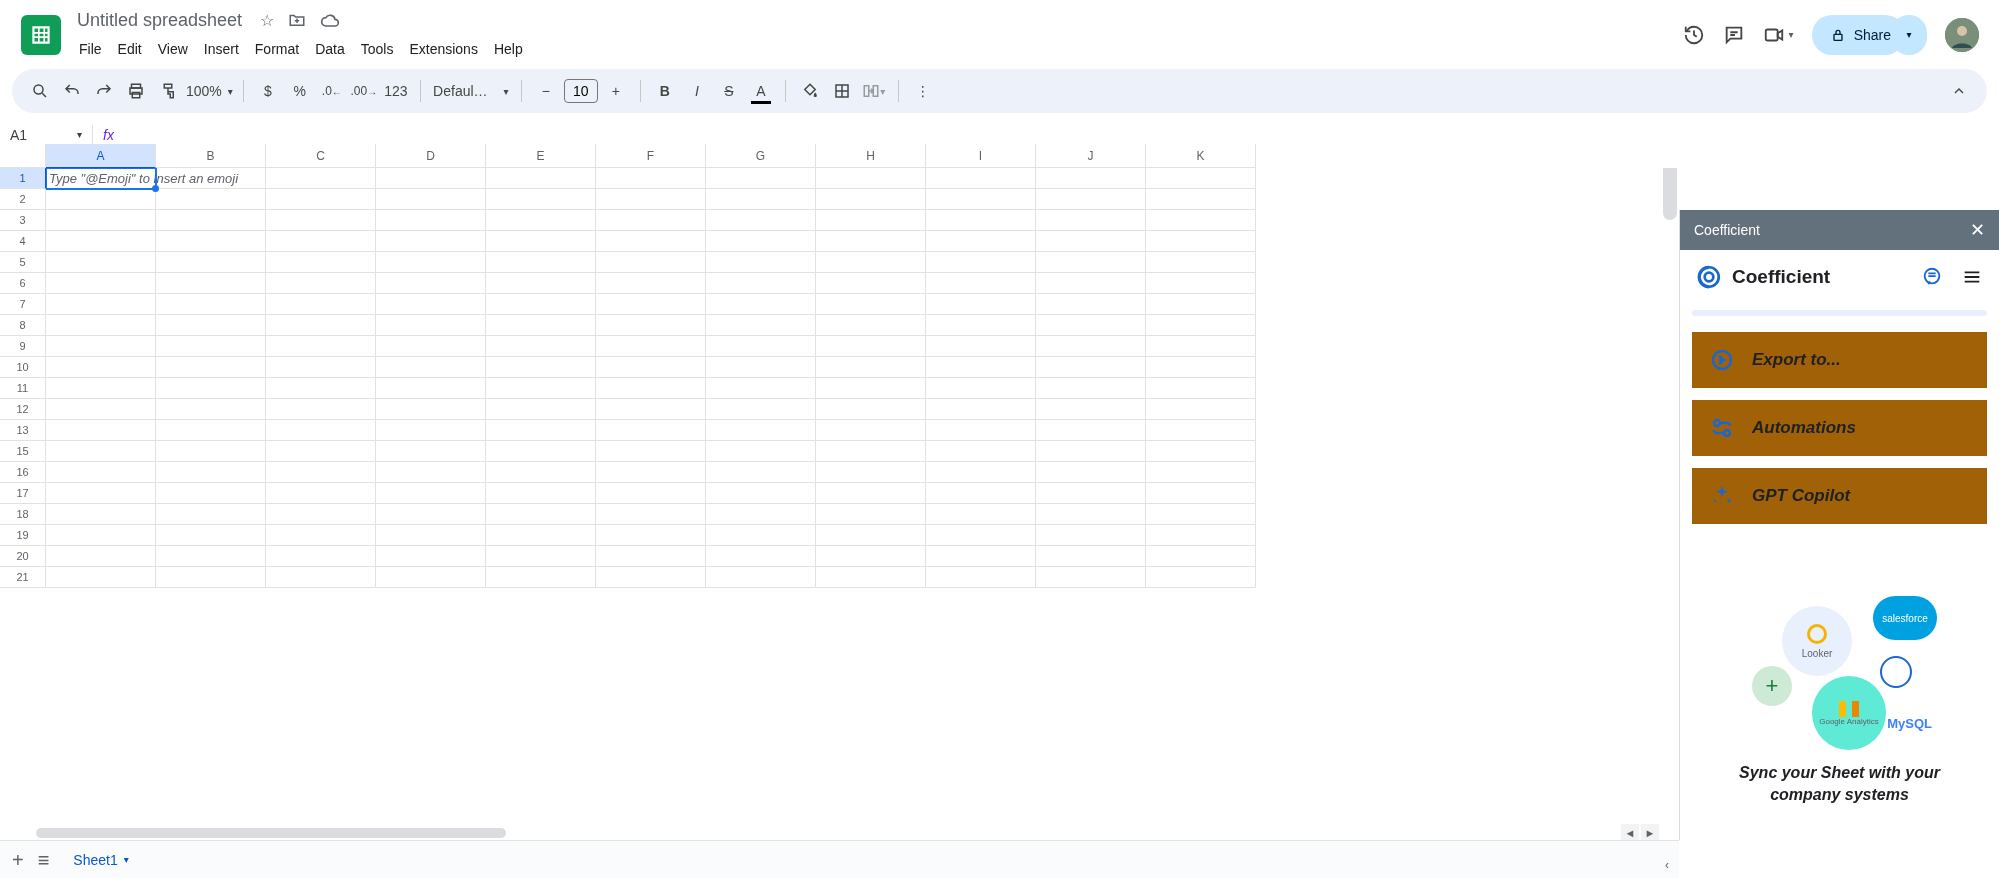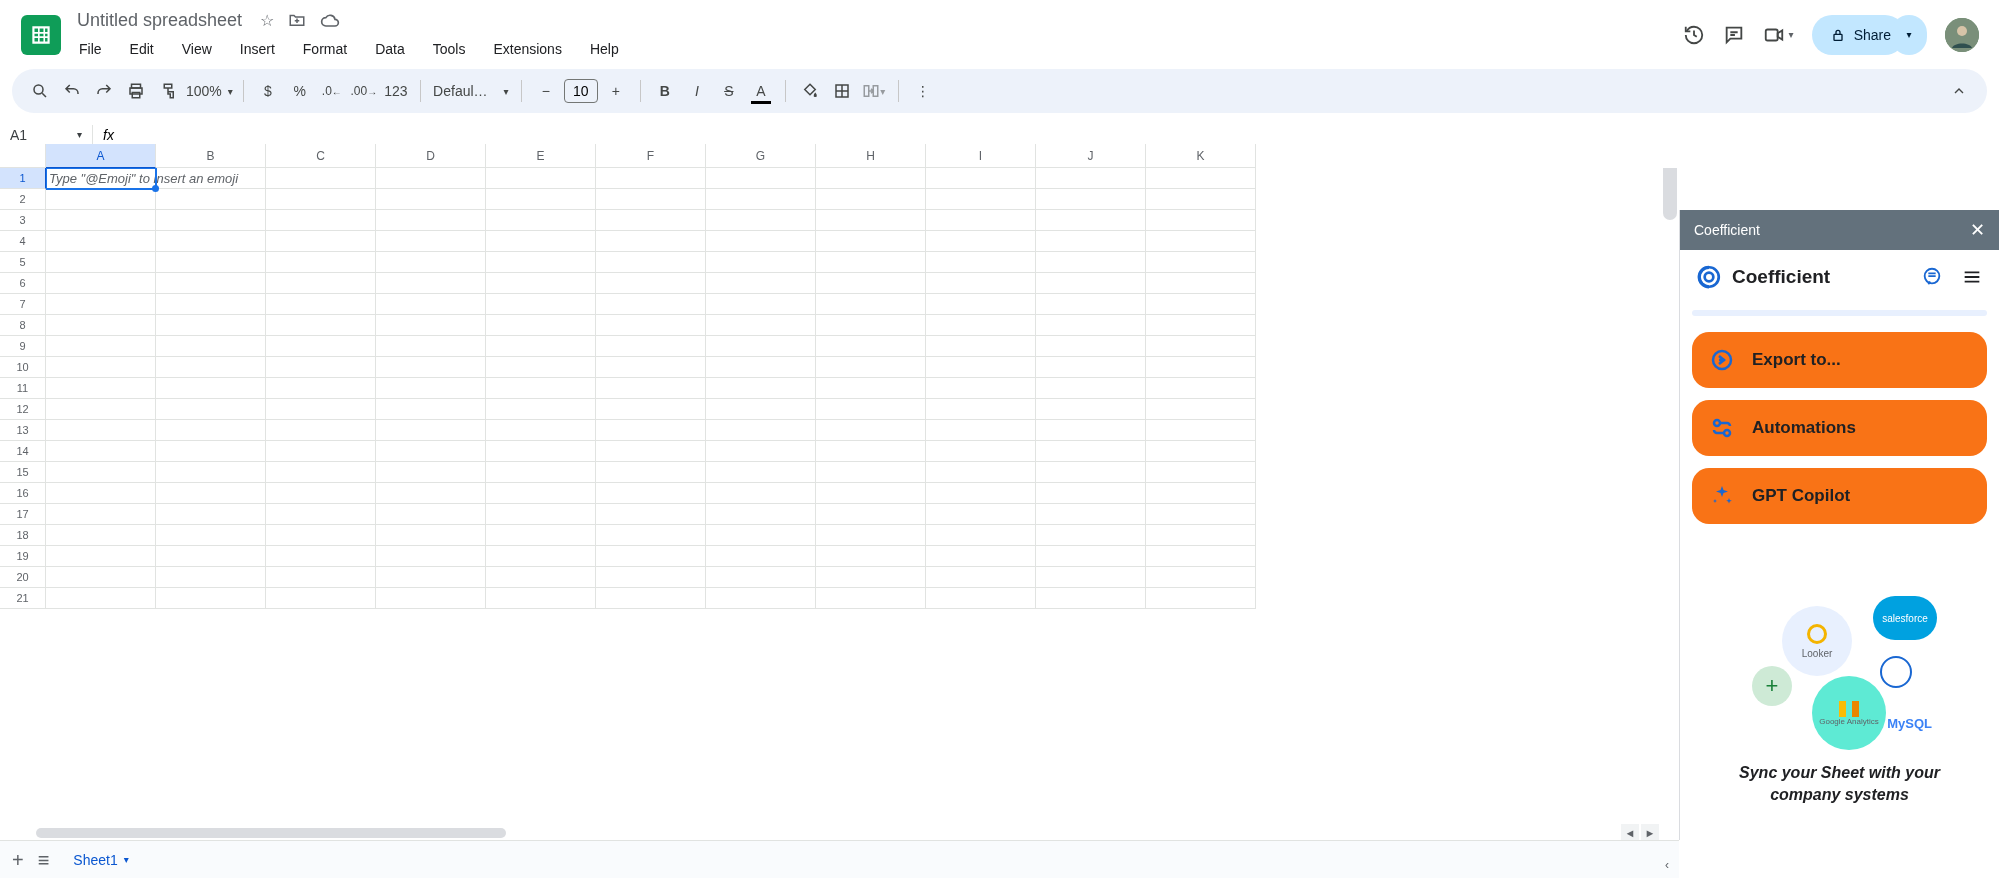--- a/index.html
+++ b/index.html
@@ -7,21 +7,21 @@
 
 
 .titlebar { display:flex; align-items:center; padding:8px 12px 0 21px; gap:10px; }
 .app-icon { width:40px; height:40px; background:#0f9d58; border-radius:6px; display:flex; align-items:center;justify-content:center; }
 .app-icon svg { width:26px;height:26px; }
 .doc-block { display:flex; flex-direction:column; flex:1; }
 .doc-row1 { display:flex; align-items:center; gap:12px; }
 .doc-title { font-size:18px; color:#5f6368; padding:2px 6px; border-radius:4px;}
 .title-icons { display:flex; gap:14px; color:#5f6368; }
 .title-icons span{cursor:pointer;}
-.menubar { display:flex; gap:12px; margin-top:4px;}
+.menubar { display:flex; gap:0; margin-top:4px;}
 .menubar span{ font-size:14px; color:#202124; padding:4px 8px; border-radius:4px; cursor:pointer;}
 
 .right-tools{display:flex;align-items:center;gap:18px;margin-left:auto;padding-right:8px;}
 .rt-icon{color:#5f6368;cursor:pointer;display:flex;align-items:center;gap:4px;}
 .share-btn{display:flex;align-items:center;gap:8px;background:#c2e7ff;border-radius:40px;padding:10px 14px 10px 18px;cursor:pointer;}
 .share-btn .lock{width:16px;height:16px;}
 .share-drop{background:#c2e7ff;border-radius:40px;width:36px;height:40px;display:flex;align-items:center;justify-content:center;margin-left:-14px;cursor:pointer;}
 .avatar{width:34px;height:34px;border-radius:50%;background:#6b8e6b;display:flex;align-items:center;justify-content:center;color:#fff;font-size:14px;}
 
 
@@ -33,21 +33,21 @@
 .font-sel{display:flex;gap:16px;min-width:80px;}
 .size-box{border:1px solid #747775;border-radius:4px;width:34px;height:24px;text-align:center;font-size:14px;display:flex;align-items:center;justify-content:center;}
 .text-color{position:relative;}
 .text-color::after{content:"";position:absolute;bottom:1px;left:4px;right:4px;height:3px;background:#000;}
 .collapse-arrow{margin-left:auto;}
 
 
 .fxbar{display:flex;align-items:center;height:28px;border-bottom:1px solid #e1e3e1;}
 .namebox{width:92px;display:flex;align-items:center;justify-content:space-between;padding:0 10px;font-size:14px;color:#3c4043;}
 .namebox-sep{width:1px;height:20px;background:#e1e3e1;}
-.fx{color:#000000;font-style:italic;padding:0 10px;font-size:14px;}
+.fx{color:#6d28d9;font-style:italic;padding:0 10px;font-size:14px;}
 .fxinput{flex:1;border:none;outline:none;font-size:14px;padding:0 4px;}
 
 
 .sheet-area{position:absolute;top:144px;left:0;right:0;bottom:38px;display:flex;}
 .grid-wrap{flex:1;overflow:auto;position:relative;}
 .colhdr{display:flex;position:sticky;top:0;background:#fff;z-index:2;}
 .corner{width:46px;height:24px;border-right:1px solid #e1e3e1;border-bottom:1px solid #e1e3e1;background:#fff;position:sticky;left:0;z-index:3;}
 .ch{width:110px;height:24px;border-right:1px solid #e1e3e1;border-bottom:1px solid #e1e3e1;line-height:24px;text-align:center;font-size:12px;color:#5f6368;}
 .ch.sel{background:#d3e3fd;color:#0b57d0;border-bottom:1px solid #0b57d0;position:relative;}
 .row{display:flex;}
@@ -75,21 +75,21 @@
 
 .sidebar{position:absolute;top:66px;right:0;bottom:0;width:320px;background:#fff;border-left:1px solid #dadce0;display:flex;flex-direction:column;}
 .sb-titlebar{background:#63717c;color:#fff;height:40px;display:flex;align-items:center;justify-content:space-between;padding:0 14px;font-size:14px;}
 .sb-close{cursor:pointer;font-size:18px;}
 .sb-header{display:flex;align-items:center;gap:10px;padding:14px 16px;}
 .coef-logo{width:26px;height:26px;color:#1967d2;}
 .sb-brand{font-size:19px;font-weight:700;color:#202124;}
 .sb-header-icons{margin-left:auto;display:flex;gap:18px;color:#1967d2;cursor:pointer;}
 .sb-body{padding:6px 12px;display:flex;flex-direction:column;gap:12px;overflow:auto;}
 .sb-strip{height:6px;background:#e8f0fe;border-radius:6px;margin-bottom:4px;}
-.sb-card{background:#f97316;border-radius:17px;padding:16px 18px;display:flex;align-items:center;gap:18px;cursor:pointer;}
+.sb-card{background:#a16207;border-radius:0;padding:16px 18px;display:flex;align-items:center;gap:18px;cursor:pointer;font-style:italic;}
 .sb-card .ci{width:24px;height:24px;color:#1967d2;}
 .sb-card .cl{font-size:17px;font-weight:600;color:#202124;}
 .sb-promo{margin-top:40px;text-align:center;padding:0 20px;}
 .promo-graphic{position:relative;height:180px;}
 .bubble{position:absolute;border-radius:50%;display:flex;flex-direction:column;align-items:center;justify-content:center;font-size:10px;color:#fff;}
 .b-sf{width:64px;height:44px;background:#00a1e0;border-radius:22px;top:20px;right:30px;}
 .b-look{width:70px;height:70px;background:#e8f0fe;top:30px;left:70px;color:#5f6368;}
 .b-look::before{content:"";width:14px;height:14px;border:3px solid #f4b400;border-radius:50%;margin-bottom:4px;}
 .b-ga{width:74px;height:74px;background:#5eead4;top:100px;left:100px;color:#5f6368;font-size:8px;}
 .b-ga::before{content:"";width:20px;height:16px;background:linear-gradient(to right,#fbbc04 33%,transparent 33% 66%,#ea8600 66%) ;}
@@ -470,34 +470,20 @@
           <div class="cell"></div>
           <div class="cell"></div>
           <div class="cell"></div>
           <div class="cell"></div>
           <div class="cell"></div>
           <div class="cell"></div>
           <div class="cell"></div>
           <div class="cell"></div>
         </div>
         <div class="row">
-          <div class="rh">14</div>
-          <div class="cell"></div>
-          <div class="cell"></div>
-          <div class="cell"></div>
-          <div class="cell"></div>
-          <div class="cell"></div>
-          <div class="cell"></div>
-          <div class="cell"></div>
-          <div class="cell"></div>
-          <div class="cell"></div>
-          <div class="cell"></div>
-          <div class="cell"></div>
-        </div>
-        <div class="row">
           <div class="rh">15</div>
           <div class="cell"></div>
           <div class="cell"></div>
           <div class="cell"></div>
           <div class="cell"></div>
           <div class="cell"></div>
           <div class="cell"></div>
           <div class="cell"></div>
           <div class="cell"></div>
           <div class="cell"></div>

